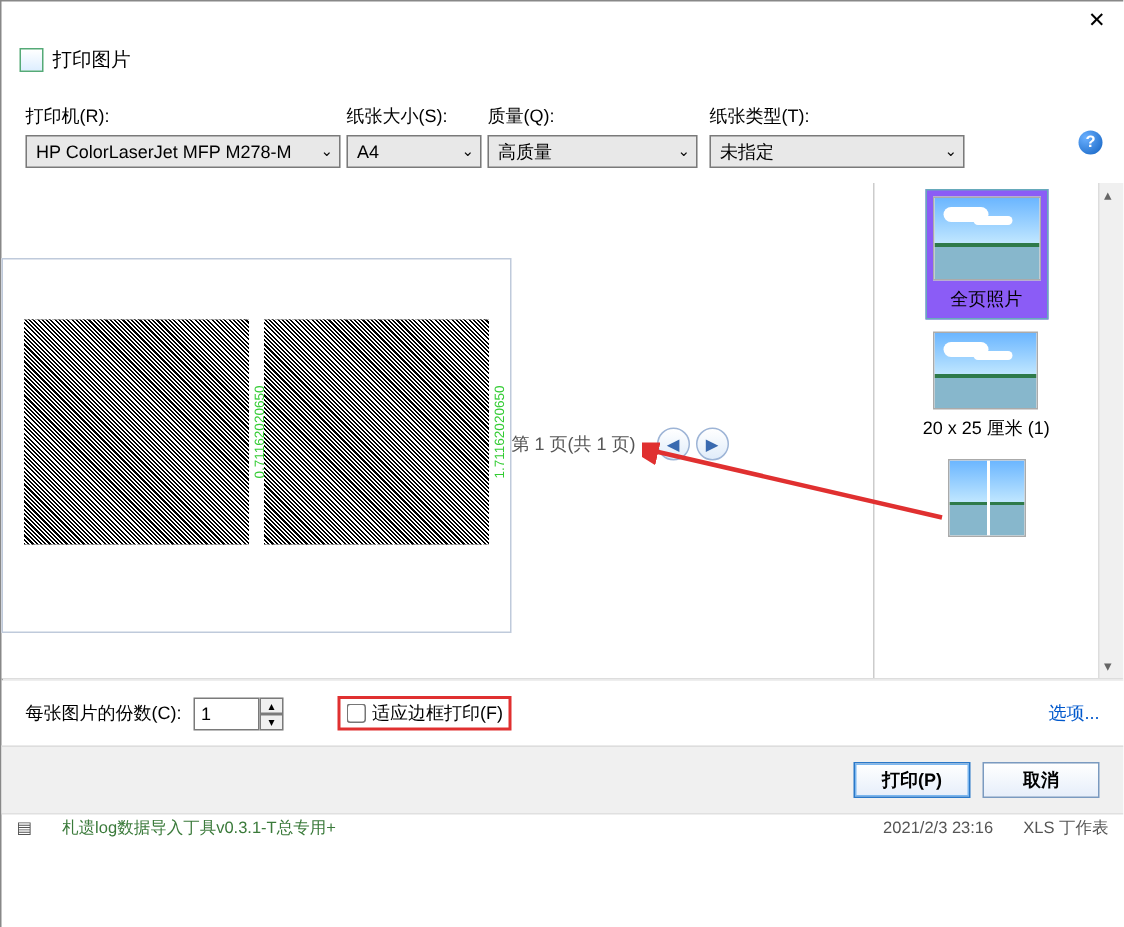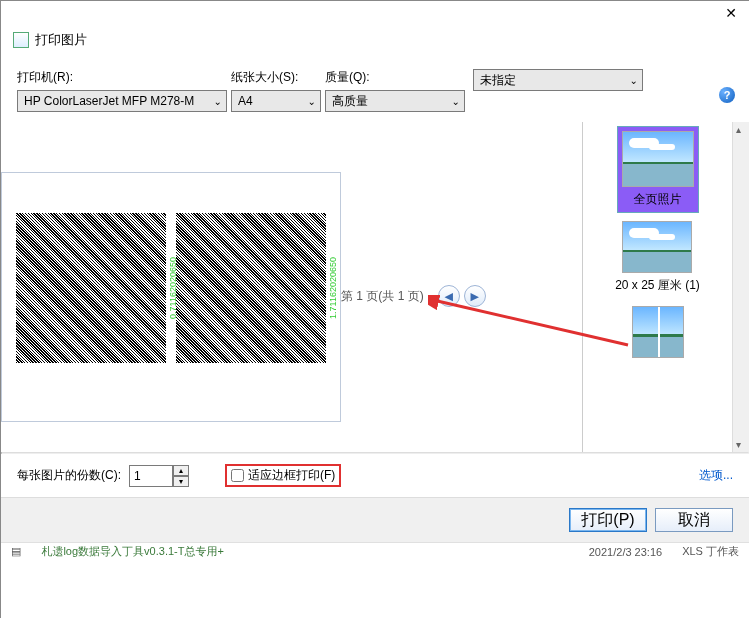--- a/index.html
+++ b/index.html
@@ -47,21 +47,21 @@
   .sep { border-top:1px solid #ddd; margin:0; }
   .bottom1 { display:flex; align-items:center; padding:10px 16px; gap:8px; }
   .spinner { display:flex; height:22px; }
   .spinner input { width:44px; border:1px solid #7a7a7a; padding:0 4px; font-size:12px; }
   .spin-btns { display:flex; flex-direction:column; width:16px;}
   .spin-btns button { height:11px; border:1px solid #7a7a7a; background:#f0f0f0; font-size:8px; line-height:7px; padding:0; cursor:pointer;}
   .chk { display:flex; align-items:center; gap:4px; border:2px solid #e03030; padding:1px 4px; }
   .chk input { margin:0; }
   .link { margin-left:auto; color:#0058cc; cursor:pointer; }
   .bottom2 { display:flex; justify-content:flex-end; gap:8px; padding:10px 16px; background:#f0f0f0; border-top:1px solid #ddd;}
-  .btn { min-width:78px; height:24px; border:1px solid #7a9ac0; background:linear-gradient(#fff,#e6eefa); cursor:pointer; font-size:16px;}
+  .btn { min-width:78px; height:24px; border:1px solid #7a9ac0; background:linear-gradient(#fff,#e6eefa); cursor:pointer; font-size:12px;font-weight:bold;}
   .btn.primary { border:1px solid #2a78c8; box-shadow:0 0 0 1px #7ab6ef inset;}
   .statusbar { display:flex; align-items:center; padding:2px 10px; font-size:11px; color:#555; gap:20px; border-top:1px solid #e0e0e0; height:18px;}
   .statusbar .fname{color:#3a7a3a; flex:1; overflow:hidden; white-space:nowrap;}
 </style>
 </head>
 <body>
 
 <div class="window">
   <div class="closebar">
       <span class="close-x">✕</span>
@@ -89,20 +89,21 @@
       </div>
     </div>
     <div class="ctl-col quality">
       <span>质量(Q):</span>
       <div class="combo">
         <span>高质量</span>
           <span class="chev">⌄</span>
       </div>
     </div>
     <div class="ctl-col type">
+      <span>纸张类型(T):</span>
       <div class="combo">
         <span>未指定</span>
           <span class="chev">⌄</span>
       </div>
     </div>
     <div class="help-icon">?</div>
   </div>
 
   <div class="main">
     <div class="preview-area">

